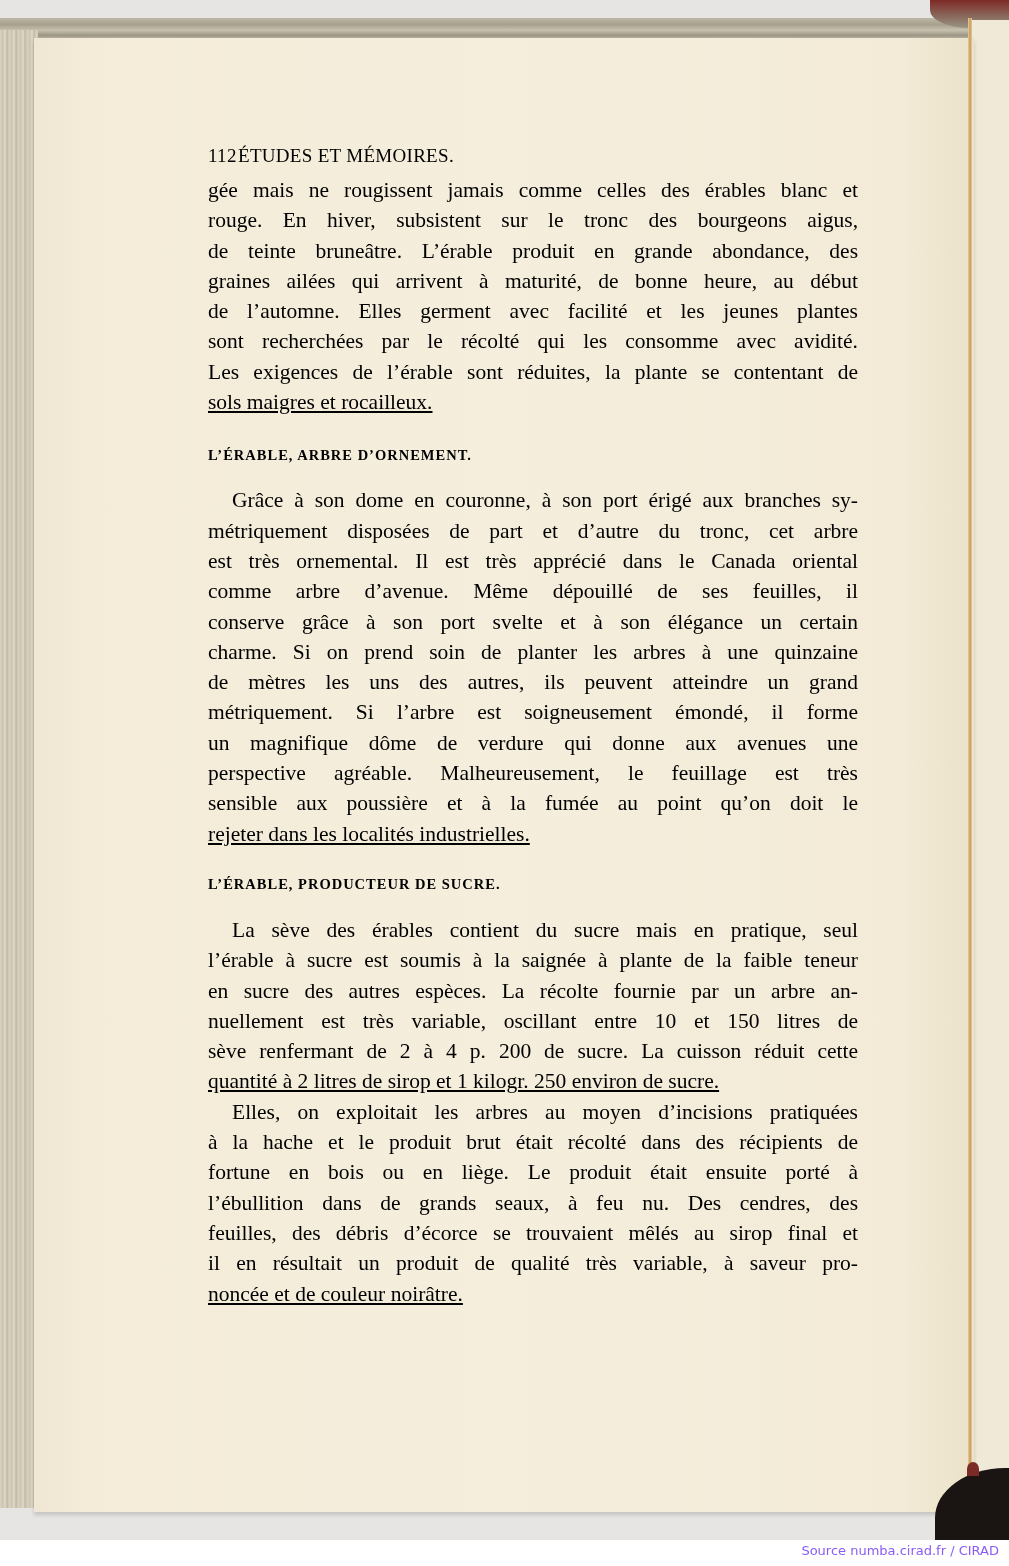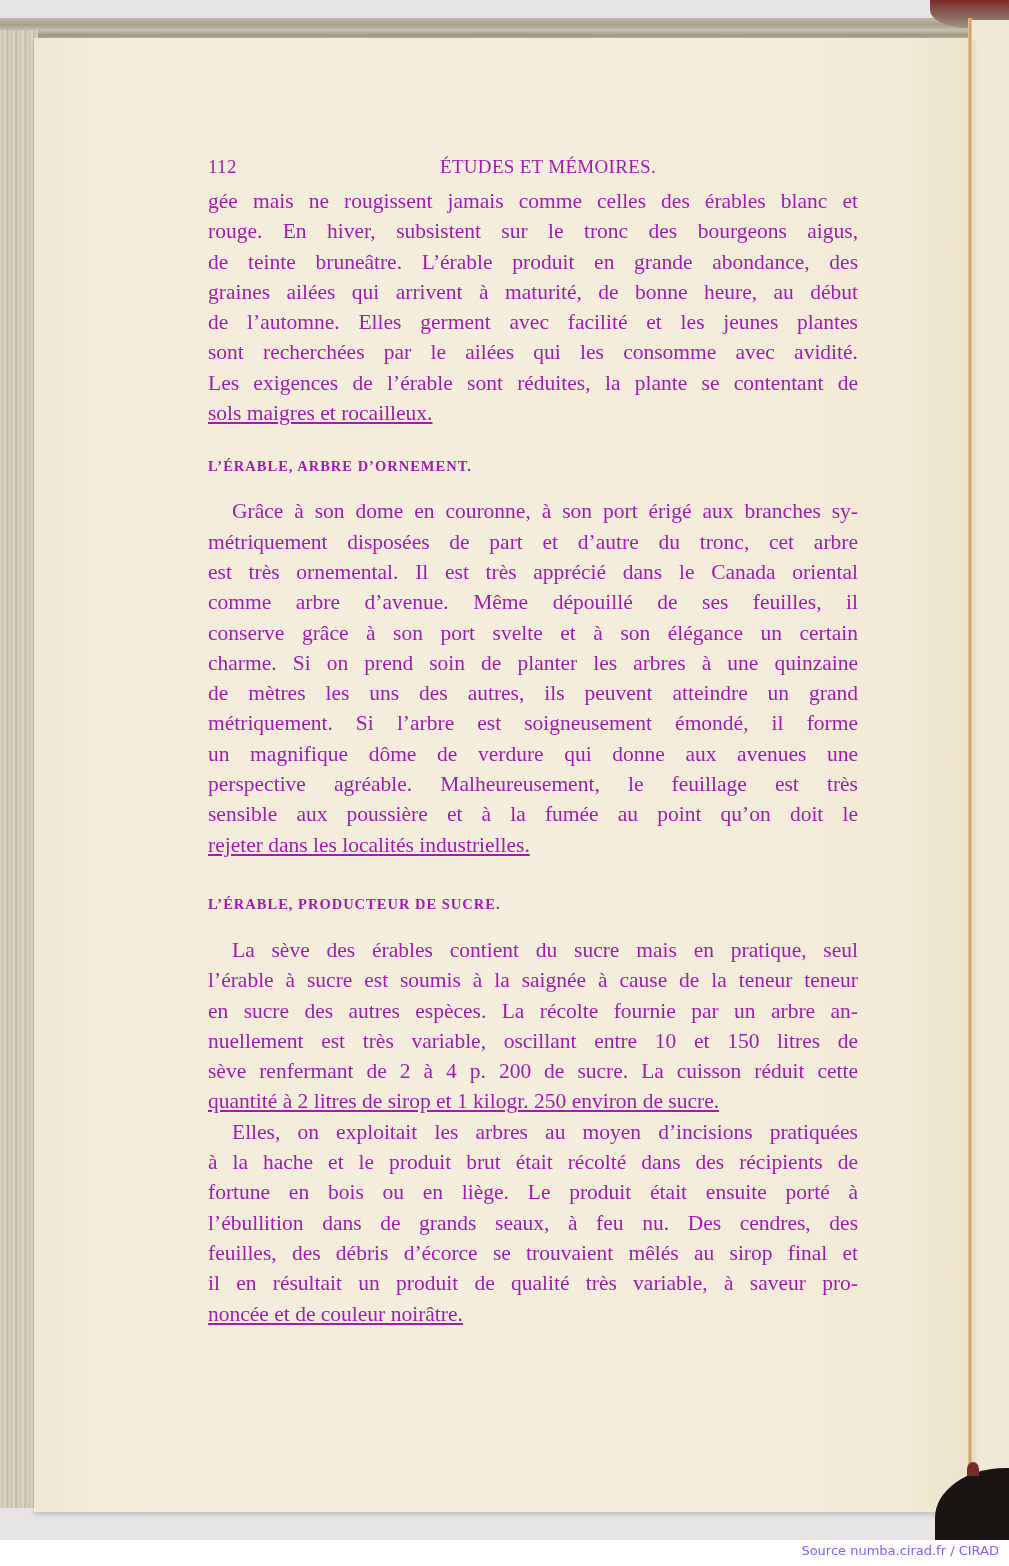--- a/index.html
+++ b/index.html
@@ -41,42 +41,42 @@
   .bottom-binding {
     position: absolute; left: 935px; top: 1468px; width: 74px; height: 72px;
     background: #1a1412;
     border-top-left-radius: 70px 50px;
   }
   .bottom-binding::after {
     content: ""; position: absolute; left: 32px; top: -6px; width: 12px; height: 14px;
     background: #7a2b25; border-radius: 50% 50% 0 0;
   }
   .text-block {
-    position: absolute; left: 208px; top: 156px; width: 650px;
-    color: #a21caf;
+    position: absolute; left: 208px; top: 145px; width: 650px;
+    color: #000000;
   }
   .running-head {
     position: relative; height: 30px;
     font-size: 19px; letter-spacing: 0.3px;
   }
   .page-number { position: absolute; left: 0; top: 0; }
-  .running-title { position: absolute; left: 0; right: 0; top: 0; text-align: center; padding-left: 30px; }
+  .running-title { position: absolute; left: 0; right: 0; top: 0; padding-left: 30px; }
   .para {
     margin: 0; font-size: 21.5px; line-height: 30.3px;
     text-align: justify; text-align-last: left;
   }
   .para .ln { display: block; text-align: justify; text-align-last: justify; }
   .para .ln.last { text-align-last: left; text-decoration: underline; }
   .indent { text-indent: 24px; }
   .heading {
     font-size: 14.5px; letter-spacing: 1px;
     font-weight: bold; margin: 0;
   }
   .h1 { margin-top: 30px; margin-bottom: 21px; }
-  .h2 { margin-top: 36px; margin-bottom: 22px; }
+  .h2 { margin-top: 27px; margin-bottom: 22px; }
   .source-credit {
     position: absolute; right: 10px; top: 1543px;
     font-family: "DejaVu Sans", sans-serif; font-size: 13px; color: #8b5cf6;
   }
 </style>
 </head>
 <body>
 
 <div class="scan-bg"></div>
 <div class="book-top-edge"></div>
@@ -92,21 +92,21 @@
     <span class="page-number">112</span>
     <span class="running-title">ÉTUDES ET MÉMOIRES.</span>
   </div>
 
   <p class="para">
     <span class="ln">gée mais ne rougissent jamais comme celles des érables blanc et</span>
     <span class="ln">rouge. En hiver, subsistent sur le tronc des bourgeons aigus,</span>
     <span class="ln">de teinte bruneâtre. L’érable produit en grande abondance, des</span>
     <span class="ln">graines ailées qui arrivent à maturité, de bonne heure, au début</span>
     <span class="ln">de l’automne. Elles germent avec facilité et les jeunes plantes</span>
-    <span class="ln">sont recherchées par le ailées qui les consomme avec avidité.</span>
+    <span class="ln">sont recherchées par le récolté qui les consomme avec avidité.</span>
     <span class="ln">Les exigences de l’érable sont réduites, la plante se contentant de</span>
     <span class="ln last">sols maigres et rocailleux.</span>
   </p>
 
   <h2 class="heading h1">L’ÉRABLE, ARBRE D’ORNEMENT.</h2>
   <p class="para">
     <span class="ln indent">Grâce à son dome en couronne, à son port érigé aux branches sy-</span>
     <span class="ln">métriquement disposées de part et d’autre du tronc, cet arbre</span>
     <span class="ln">est très ornemental. Il est très apprécié dans le Canada oriental</span>
     <span class="ln">comme arbre d’avenue. Même dépouillé de ses feuilles, il</span>
@@ -116,21 +116,21 @@
     <span class="ln">métriquement. Si l’arbre est soigneusement émondé, il forme</span>
     <span class="ln">un magnifique dôme de verdure qui donne aux avenues une</span>
     <span class="ln">perspective agréable. Malheureusement, le feuillage est très</span>
     <span class="ln">sensible aux poussière et à la fumée au point qu’on doit le</span>
     <span class="ln last">rejeter dans les localités industrielles.</span>
   </p>
 
   <h2 class="heading h2">L’ÉRABLE, PRODUCTEUR DE SUCRE.</h2>
   <p class="para">
     <span class="ln indent">La sève des érables contient du sucre mais en pratique, seul</span>
-    <span class="ln">l’érable à sucre est soumis à la saignée à cause de la teneur teneur</span>
+    <span class="ln">l’érable à sucre est soumis à la saignée à plante de la faible teneur</span>
     <span class="ln">en sucre des autres espèces. La récolte fournie par un arbre an-</span>
     <span class="ln">nuellement est très variable, oscillant entre 10 et 150 litres de</span>
     <span class="ln">sève renfermant de 2 à 4 p. 200 de sucre. La cuisson réduit cette</span>
     <span class="ln last">quantité à 2 litres de sirop et 1 kilogr. 250 environ de sucre.</span>
   </p>
   <p class="para">
     <span class="ln indent">Elles, on exploitait les arbres au moyen d’incisions pratiquées</span>
     <span class="ln">à la hache et le produit brut était récolté dans des récipients de</span>
     <span class="ln">fortune en bois ou en liège. Le produit était ensuite porté à</span>
     <span class="ln">l’ébullition dans de grands seaux, à feu nu. Des cendres, des</span>

